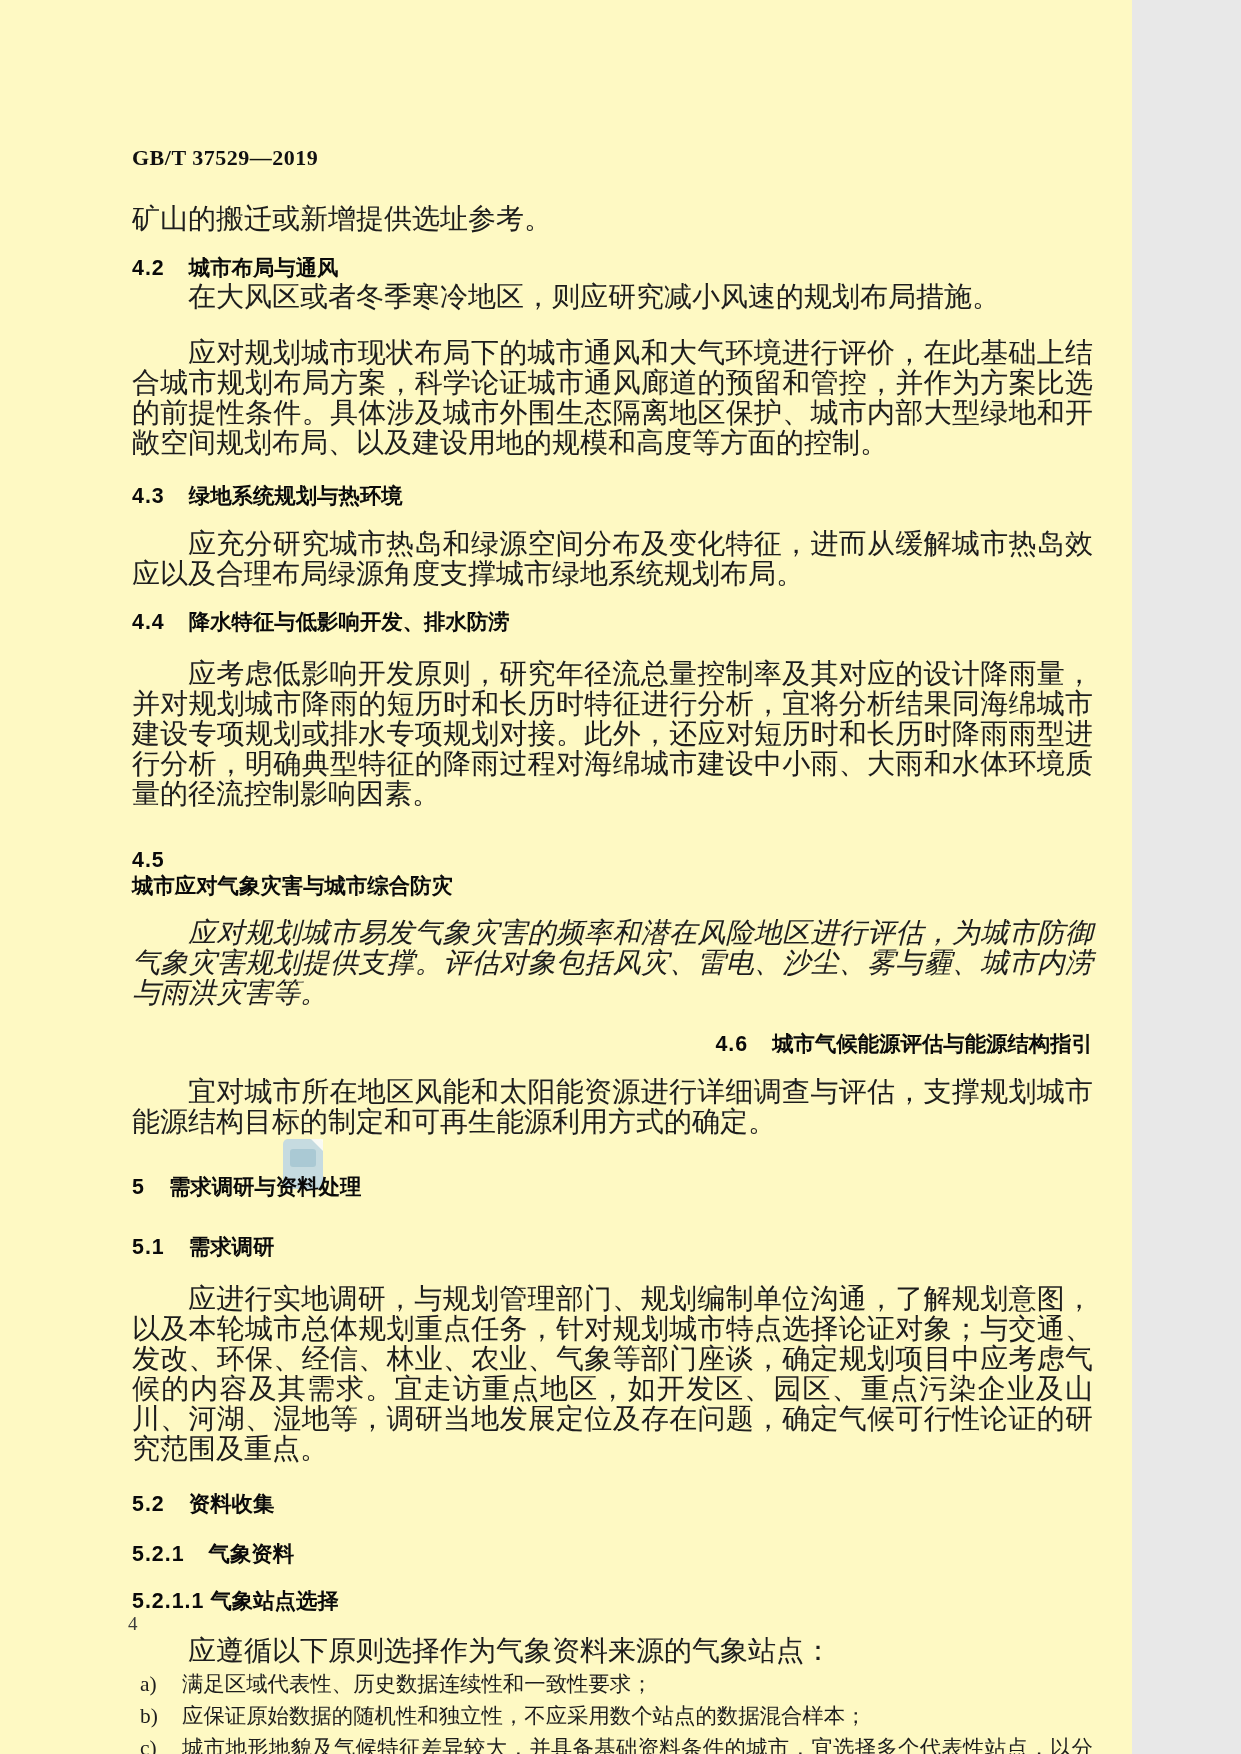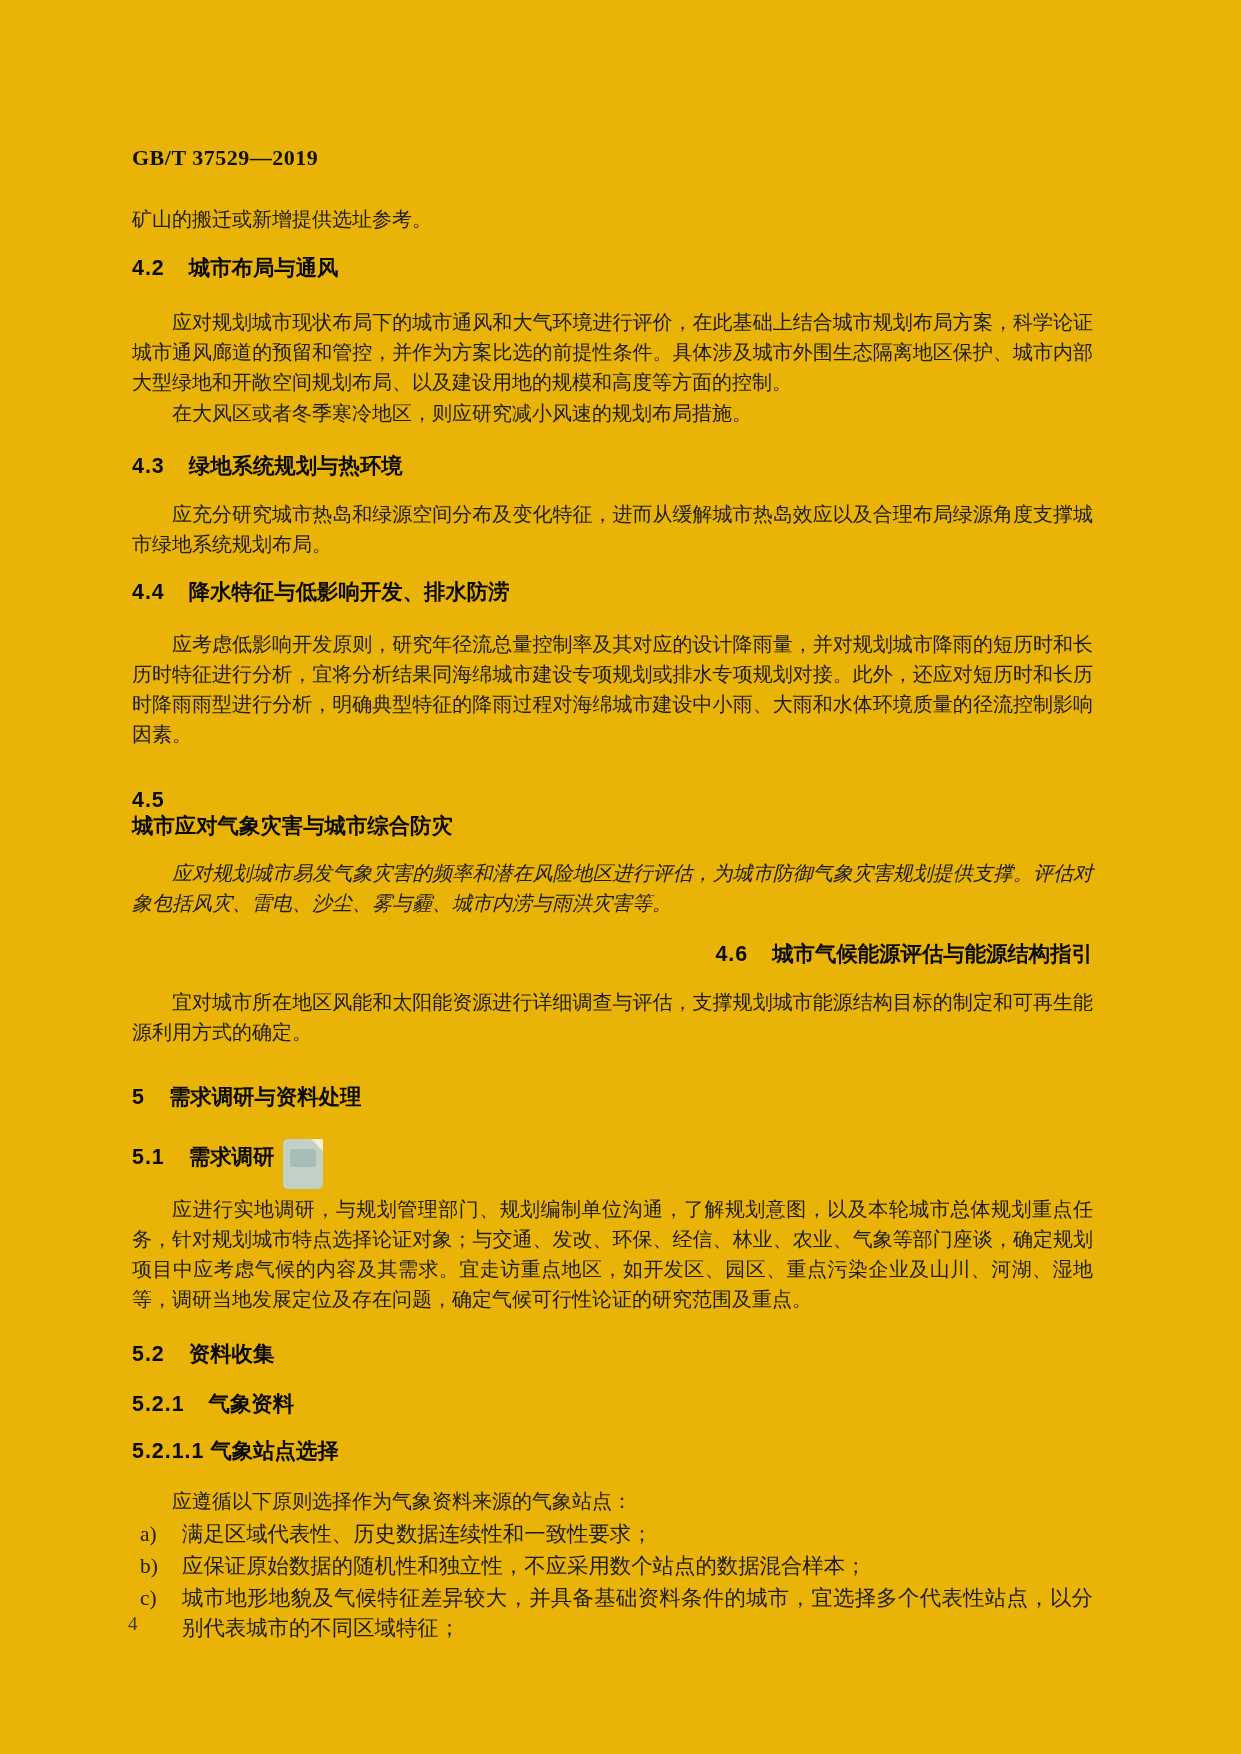--- a/index.html
+++ b/index.html
@@ -1,37 +1,37 @@
 <!DOCTYPE html>
 <html><head>
 <meta charset="utf-8">
 <style>
   html,body{margin:0;padding:0;background:#e8e8e8;}
   .page{
     position:relative;
-    width:1241px;height:1754px;
-    background:#eab308;
+    width:1132px;height:1754px;
+    background:#fef9c3;
     overflow:hidden;
     font-family:"Liberation Serif","DejaVu Serif",serif;
     color:#1d1d1d;
   }
   .content{
     position:relative;z-index:1;
     margin:0 148px 0 132px;
     padding-top:145px;
     width:961px;
   }
   .doc-code{
     font-size:22px;line-height:26px;
     font-weight:bold;color:#111;
     letter-spacing:0.5px;
   }
   .para{
     margin:0;
-    font-size:20px;line-height:30px;
+    font-size:28px;line-height:30px;
     text-align:justify;
     text-indent:2em;
     color:#1d1d1d;
   }
   .para.noindent{text-indent:0;}
   .h{
     font-family:"Liberation Sans","DejaVu Sans",sans-serif;
     font-weight:bold;color:#0a0a0a;
     font-size:21.4px;line-height:26px;
     display:flex;align-items:baseline;
@@ -98,22 +98,22 @@
   <div class="content">
 
     <div class="doc-code">GB/T 37529—2019</div>
 
     <p class="para noindent mt33">矿山的搬迁或新增提供选址参考。</p>
 
     <div class="h mt21">
       <span class="hn">4.2</span>
       <span class="ht">城市布局与通风</span>
     </div>
+    <p class="para mt1">在大风区或者冬季寒冷地区，则应研究减小风速的规划布局措施。</p>
     <p class="para mt26">应对规划城市现状布局下的城市通风和大气环境进行评价，在此基础上结合城市规划布局方案，科学论证城市通风廊道的预留和管控，并作为方案比选的前提性条件。具体涉及城市外围生态隔离地区保护、城市内部大型绿地和开敞空间规划布局、以及建设用地的规模和高度等方面的控制。</p>
-    <p class="para mt1">在大风区或者冬季寒冷地区，则应研究减小风速的规划布局措施。</p>
 
     <div class="h mt25">
       <span class="hn">4.3</span>
       <span class="ht">绿地系统规划与热环境</span>
     </div>
     <p class="para mt20">应充分研究城市热岛和绿源空间分布及变化特征，进而从缓解城市热岛效应以及合理布局绿源角度支撑城市绿地系统规划布局。</p>
 
     <div class="h mt20">
       <span class="hn">4.4</span>
       <span class="ht">降水特征与低影响开发、排水防涝</span>

